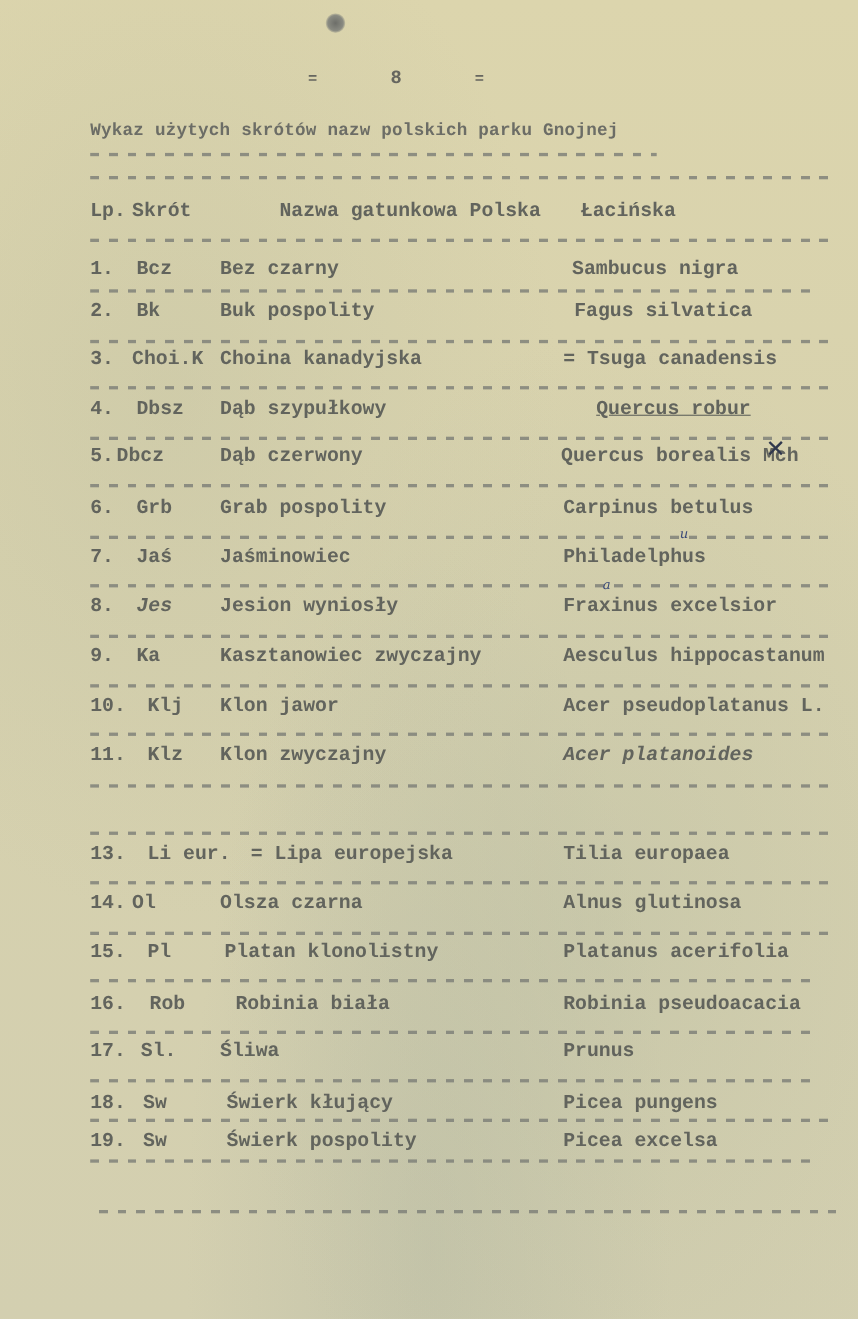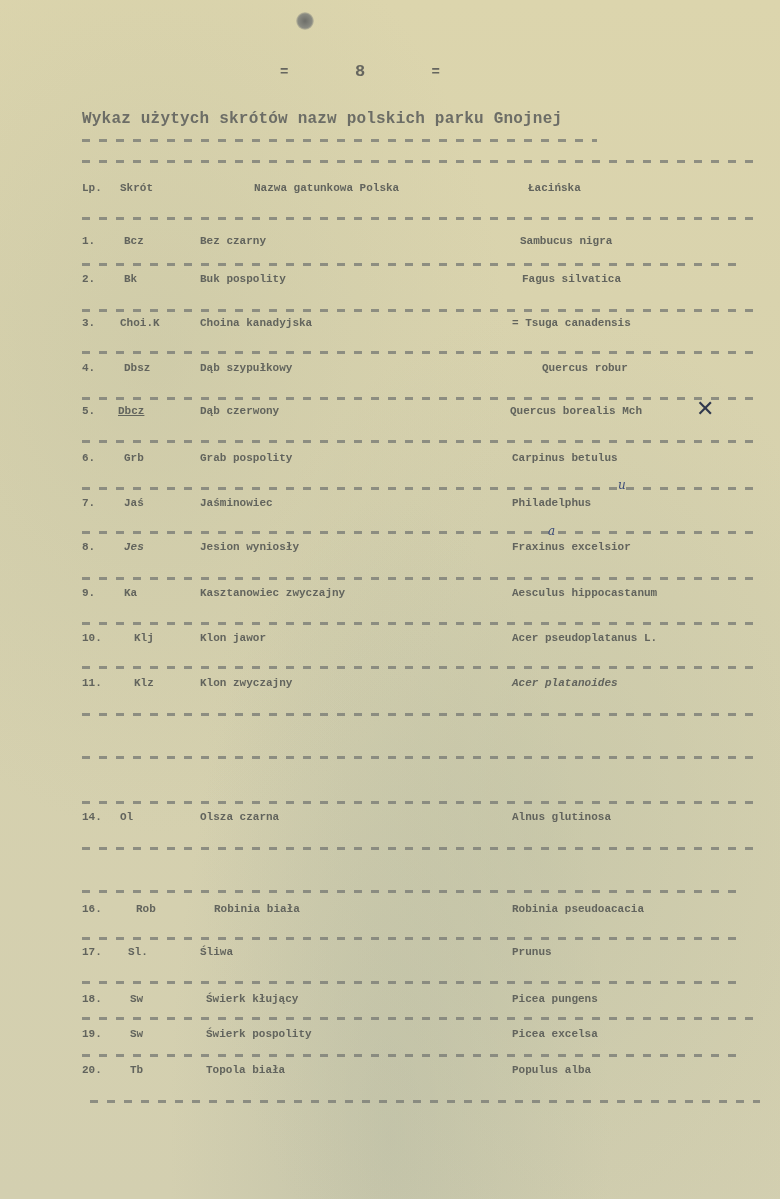--- a/index.html
+++ b/index.html
@@ -32,21 +32,21 @@
     font-size: 16px; font-weight: bold; color: #6c6d66; letter-spacing: 0.2px;
     white-space: nowrap;
   }
   .rule {
     position: absolute; height: 3px;
     background-image: repeating-linear-gradient(90deg, #7b7d76 0 8px, rgba(0,0,0,0) 8px 17px);
     opacity: 0.8;
   }
   .header-row, .row {
     position: absolute; left: 82px; width: 680px; height: 22px;
-    font-size: 11px; font-weight: bold; white-space: nowrap; color: #62645d;
+    font-size: 18px; font-weight: bold; white-space: nowrap; color: #62645d;
   }
   .cell { position: absolute; top: 0; }
   .c-lp { left: 0; }
   .c-skrot { left: 38px; }
   .c-pl { left: 118px; }
   .c-lat { left: 438px; }
   .annot-x {
     position: absolute; color: #30384d; font-family: "DejaVu Sans", sans-serif;
     font-size: 22px; font-weight: normal;
   }
@@ -101,27 +101,27 @@
     <span class="cell c-skrot">Choi.K</span>
     <span class="cell c-pl">Choina kanadyjska</span>
     <span class="cell c-lat" style="left:430px;">= Tsuga canadensis</span>
   </div>
   <div class="rule" style="left:82px; top:351px; width:678px;"></div>
 
   <div class="row" style="top:362px;">
     <span class="cell c-lp">4.</span>
     <span class="cell c-skrot" style="left:42px;">Dbsz</span>
     <span class="cell c-pl">Dąb szypułkowy</span>
-    <span class="cell c-lat" style="left:460px;">Quercus robur</span>
+    <span class="cell c-lat" style="left:460px;text-decoration:underline;">Quercus robur</span>
   </div>
   <div class="rule" style="left:82px; top:397px; width:678px;"></div>
 
   <div class="row" style="top:405px;">
     <span class="cell c-lp">5.</span>
-    <span class="cell c-skrot" style="left:36px;text-decoration:underline;">Dbcz</span>
+    <span class="cell c-skrot" style="left:24px;">Dbcz</span>
     <span class="cell c-pl">Dąb czerwony</span>
     <span class="cell c-lat" style="left:428px;">Quercus borealis Mch</span>
   </div>
   <span class="annot-x" style="left:696px; top:396px;">✕</span>
   <div class="rule" style="left:82px; top:440px; width:678px;"></div>
 
   <div class="row" style="top:452px;">
     <span class="cell c-lp">6.</span>
     <span class="cell c-skrot" style="left:42px;">Grb</span>
     <span class="cell c-pl">Grab pospolity</span>
@@ -166,30 +166,42 @@
   <div class="row" style="top:677px;">
     <span class="cell c-lp">11.</span>
     <span class="cell c-skrot" style="left:52px;">Klz</span>
     <span class="cell c-pl">Klon zwyczajny</span>
     <span class="cell c-lat" style="left:430px;font-style:italic;">Acer platanoides</span>
   </div>
   <div class="rule" style="left:82px; top:713px; width:678px;"></div>
 
   <div class="rule" style="left:82px; top:756px; width:678px;"></div>
 
+  <div class="row" style="top:767px;">
+    <span class="cell c-lp">13.</span>
+    <span class="cell c-skrot" style="left:52px;">Li eur.</span>
+    <span class="cell c-pl" style="left:146px;">= Lipa europejska</span>
+    <span class="cell c-lat" style="left:430px;">Tilia europaea</span>
+  </div>
   <div class="rule" style="left:82px; top:801px; width:678px;"></div>
 
   <div class="row" style="top:811px;">
     <span class="cell c-lp">14.</span>
     <span class="cell c-skrot" style="left:38px;">Ol</span>
     <span class="cell c-pl">Olsza czarna</span>
     <span class="cell c-lat" style="left:430px;">Alnus glutinosa</span>
   </div>
   <div class="rule" style="left:82px; top:847px; width:678px;"></div>
 
+  <div class="row" style="top:856px;">
+    <span class="cell c-lp">15.</span>
+    <span class="cell c-skrot" style="left:52px;">Pl</span>
+    <span class="cell c-pl" style="left:122px;">Platan klonolistny</span>
+    <span class="cell c-lat" style="left:430px;">Platanus acerifolia</span>
+  </div>
   <div class="rule" style="left:82px; top:890px; width:660px;"></div>
 
   <div class="row" style="top:903px;">
     <span class="cell c-lp">16.</span>
     <span class="cell c-skrot" style="left:54px;">Rob</span>
     <span class="cell c-pl" style="left:132px;">Robinia biała</span>
     <span class="cell c-lat" style="left:430px;">Robinia pseudoacacia</span>
   </div>
   <div class="rule" style="left:82px; top:937px; width:660px;"></div>
 
@@ -210,20 +222,14 @@
   <div class="rule" style="left:82px; top:1017px; width:678px;"></div>
 
   <div class="row" style="top:1028px;">
     <span class="cell c-lp">19.</span>
     <span class="cell c-skrot" style="left:48px;">Sw</span>
     <span class="cell c-pl" style="left:124px;">Świerk pospolity</span>
     <span class="cell c-lat" style="left:430px;">Picea excelsa</span>
   </div>
   <div class="rule" style="left:82px; top:1054px; width:660px;"></div>
 
-  <div class="row" style="top:1064px;">
-    <span class="cell c-lp">20.</span>
-    <span class="cell c-skrot" style="left:48px;">Tb</span>
-    <span class="cell c-pl" style="left:124px;">Topola biała</span>
-    <span class="cell c-lat" style="left:430px;">Populus alba</span>
-  </div>
   <div class="rule" style="left:90px; top:1100px; width:670px;"></div>
 </div>
 
 </body></html>

